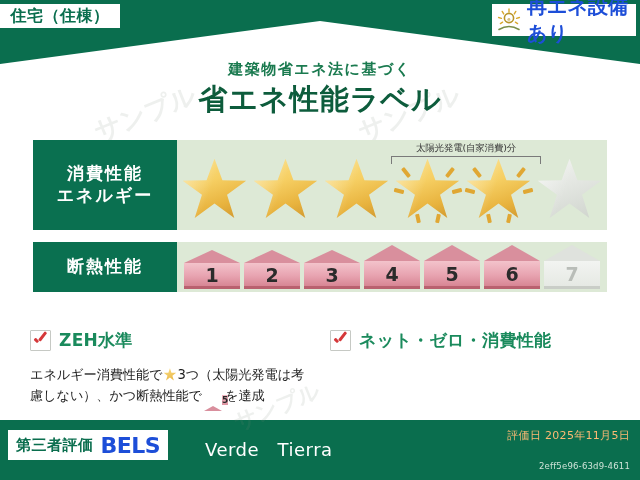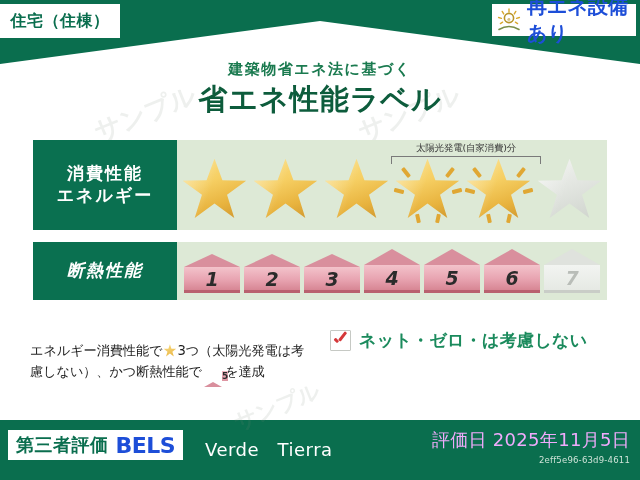--- a/index.html
+++ b/index.html
@@ -9,21 +9,21 @@
     font-family:"DejaVu Sans","Liberation Sans",sans-serif;
     -webkit-font-smoothing:antialiased;
   }
   #label{position:relative;width:640px;height:480px;background:#0a6e4e;overflow:hidden;}
 
   
   .hdr-chip{
     position:absolute;background:#ffffff;display:flex;align-items:center;
     justify-content:center;box-sizing:border-box;
   }
-  #chip-left{left:0;top:4px;width:120px;height:34px;}
+  #chip-left{left:0;top:4px;width:120px;height:24px;}
   #chip-left .t{color:#0a6e4e;font-size:16px;font-weight:bold;letter-spacing:.5px;}
   #chip-right{right:4px;top:4px;width:144px;height:32px;gap:5px;padding-left:4px;}
   #chip-right .t{color:#1d4ed8;font-size:20px;font-weight:bold;letter-spacing:0px;}
 
   
   .sun-ico{width:26px;height:24px;position:relative;flex:0 0 26px;}
 
   
   #house{
     position:absolute;left:0;top:0;width:640px;height:480px;
@@ -41,21 +41,21 @@
     color:#0d5c3c;font-size:29px;font-weight:bold;letter-spacing:1px;
   }
 
   
   .wm{position:absolute;color:rgba(120,140,120,.13);font-size:26px;font-weight:bold;
       transform:rotate(-22deg);pointer-events:none;white-space:nowrap;}
 
   
   .row{position:absolute;left:33px;width:574px;display:flex;}
   #row-energy{top:140px;height:90px;}
-  #row-insul{top:242px;height:58px;font-style:italic;}
+  #row-insul{top:242px;height:50px;}
   .row-lbl{
     background:#0a7050;color:#ffffff;display:flex;flex-direction:column;
     align-items:center;justify-content:center;flex:0 0 144px;
     font-size:17px;font-weight:bold;letter-spacing:2px;line-height:1.28;
   }
   .row-body{
     flex:1;background:#dde9d6;display:flex;align-items:center;
     justify-content:center;position:relative;
   }
 
@@ -165,28 +165,28 @@
   }
   .zehm .sub{font-size:5px;color:#4d8a3d;line-height:1.22;font-weight:bold;
     text-align:left;padding-bottom:2px;white-space:nowrap;}
 
   
   #bottom{position:absolute;left:0;bottom:0;width:640px;height:60px;}
   #bels-chip{
     position:absolute;left:8px;top:10px;height:30px;background:#ffffff;
     display:flex;align-items:center;padding:0 8px;gap:7px;
   }
-  #bels-chip .jp{color:#0a6e4e;font-size:18px;font-weight:bold;letter-spacing:.5px;}
+  #bels-chip .jp{color:#0a6e4e;font-size:15px;font-weight:bold;letter-spacing:.5px;}
   #bels-chip .en{color:#1d4ed8;font-size:22px;font-weight:bold;letter-spacing:-.5px;}
   #bels-name{
     position:absolute;left:205px;top:18px;color:#ffffff;font-size:18px;letter-spacing:.5px;
   }
   #eval{position:absolute;right:10px;top:8px;text-align:right;}
-  #eval .d{color:#f0abfc;font-size:18px;letter-spacing:.3px;}
-  #eval .sn{color:#cfe3d8;font-size:8.5px;letter-spacing:.2px;margin-top:3px;}
+  #eval .d{color:#fdba74;font-size:11px;letter-spacing:.3px;}
+  #eval .sn{color:#cfe3d8;font-size:8.5px;letter-spacing:.2px;margin-top:18px;}
 </style>
 </head>
 <body>
 
 <div id="label">
 
   <div id="house"></div>
 
   <div class="wm" style="left:92px;top:96px;">サンプル</div>
   <div class="wm" style="left:356px;top:96px;">サンプル</div>
@@ -304,29 +304,33 @@
         </div>
         <div class="hse tall empty">
           <div class="roof"></div>
             <div class="wall">7</div>
         </div>
       </div>
     </div>
   </div>
 
   <div class="crit" id="crit-left">
+    <div class="crit-head">
+      <span class="chk"></span>
+      <span class="crit-title">ZEH水準</span>
+    </div>
     <div class="crit-body">
       <span>エネルギー消費性能で</span><span class="inline-star"></span><span>3つ（太陽光発電</span><span>は考慮しない）、かつ断熱性能で</span><span class="inline-hse"><span class="r"></span><span class="w">5</span></span><span>を達成</span>
     </div>
   </div>
 
   <div class="crit" id="crit-right">
     <div class="crit-head">
       <span class="chk"></span>
-      <span class="crit-title">ネット・ゼロ・は考慮しない</span>
+      <span class="crit-title">ネット・ゼロ・消費性能</span>
     </div>
   </div>
 
   <div id="bottom">
     <div id="bels-chip">
       <span class="jp">第三者評価</span>
       <span class="en">BELS</span>
     </div>
     <div id="bels-name">Verde　Tierra</div>
     <div id="eval">

